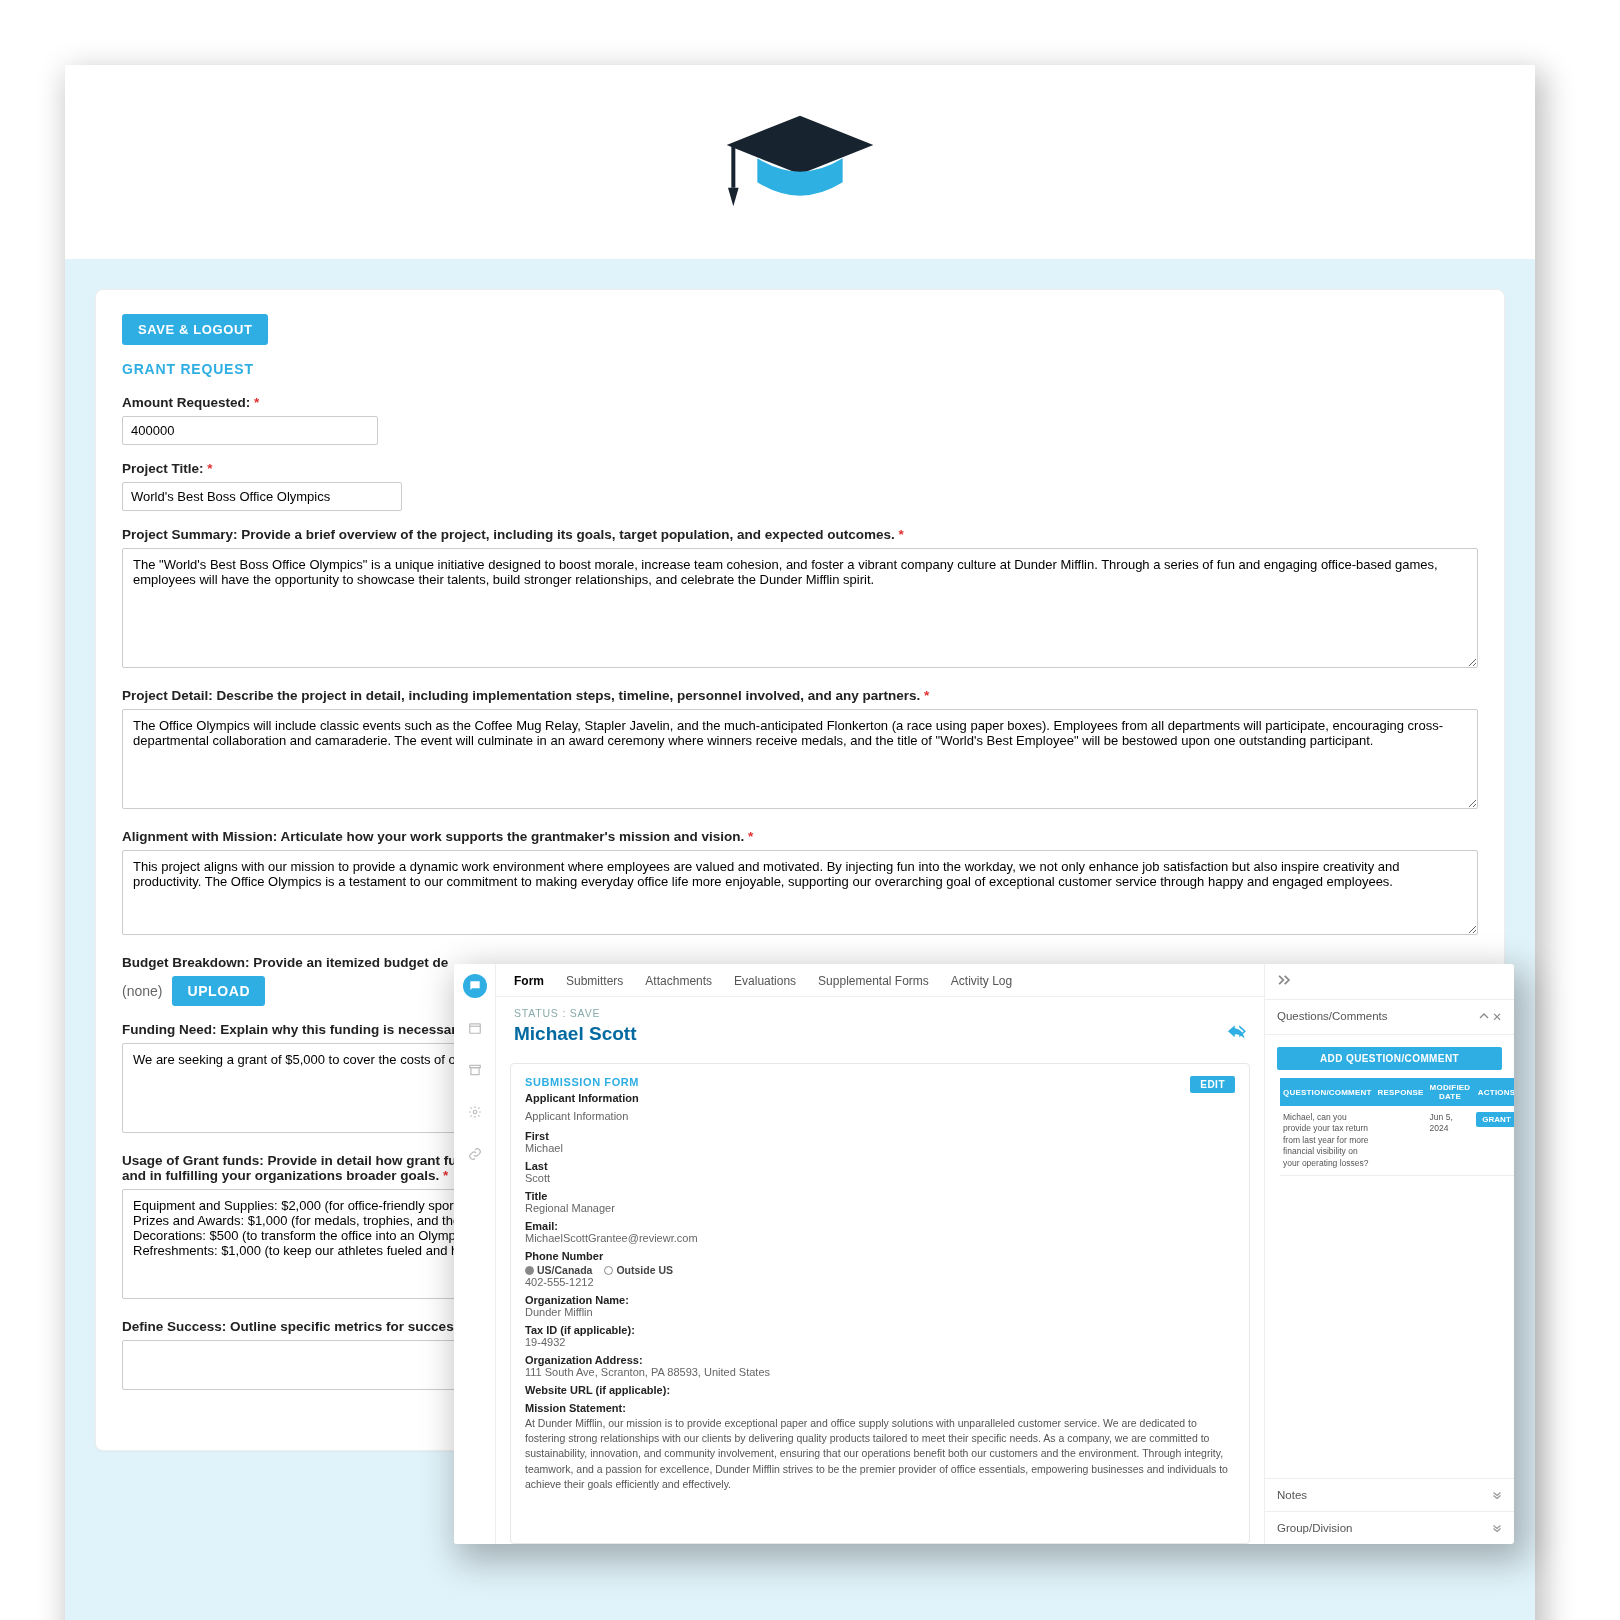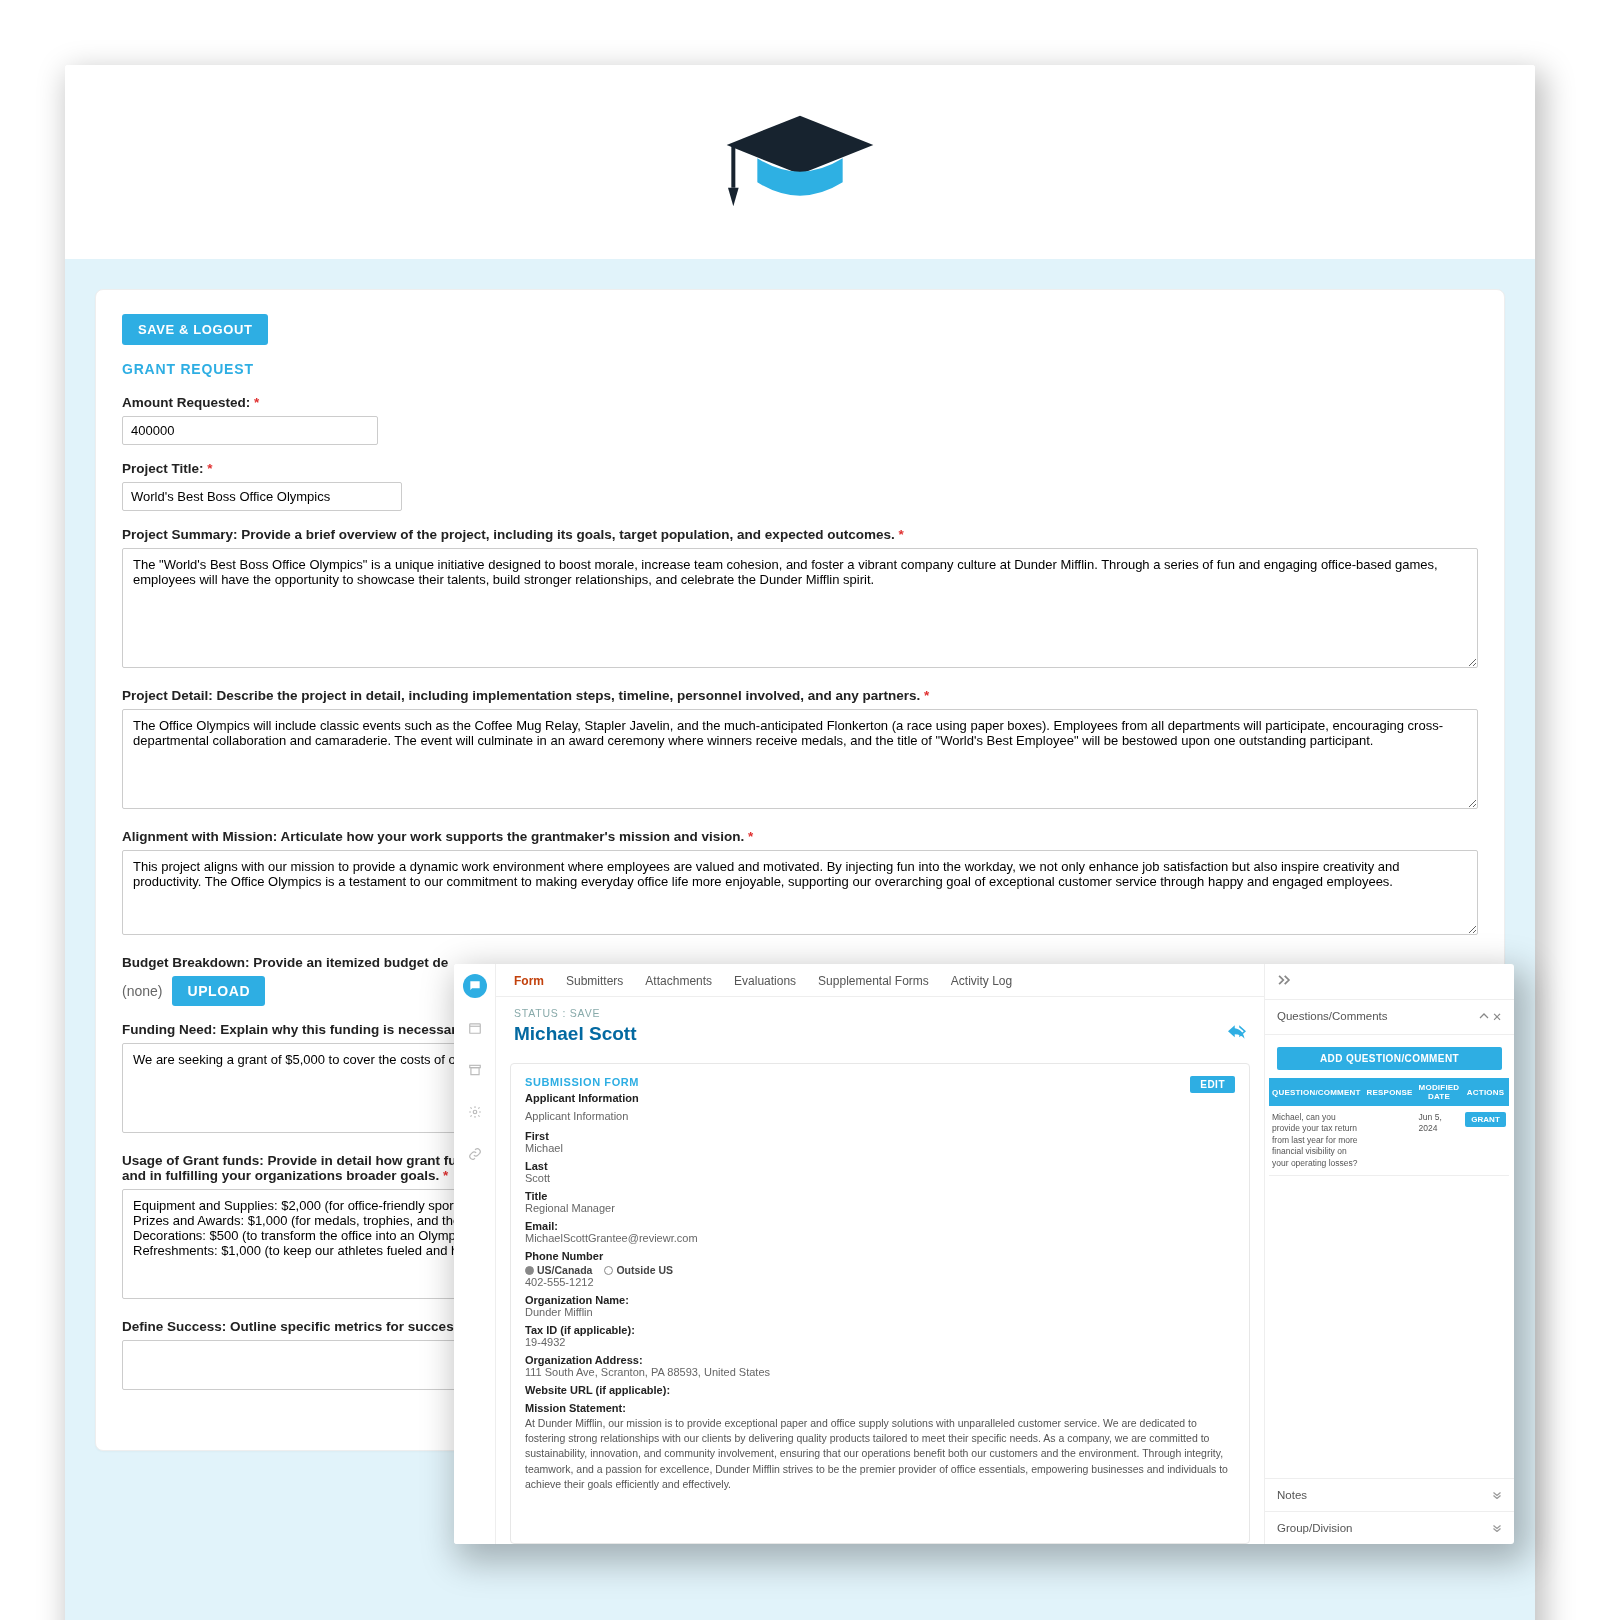--- a/index.html
+++ b/index.html
@@ -154,21 +154,21 @@
     min-width: 0;
   }
   .tabs {
     display: flex;
     gap: 22px;
     padding: 10px 18px 8px;
     border-bottom: 1px solid #eee;
     font-size: 12px;
   }
   .tab { color: #555; cursor: pointer; }
-  .tab.active { color: #c2410c; font-weight: 600; }
+  .tab.active { color: #000000; font-weight: 600; }
   .status-row {
     padding: 10px 18px 4px;
     font-size: 10.5px;
     letter-spacing: .8px;
     color: #8aa;
   }
   .name-row {
     display: flex;
     align-items: center;
     justify-content: space-between;
@@ -248,21 +248,21 @@
     border: none;
     font-size: 10px;
     font-weight: 700;
     letter-spacing: .4px;
     padding: 6px 10px;
     border-radius: 2px;
     cursor: pointer;
   }
   table.qc {
     width: calc(100% - 24px);
-    margin: 0 4px;
+    margin: 0 15px;
     border-collapse: collapse;
     font-size: 9px;
   }
   table.qc th {
     background: #2eaee3;
     color: #fff;
     font-weight: 700;
     padding: 5px 3px;
     font-size: 8px;
     letter-spacing: .2px;

